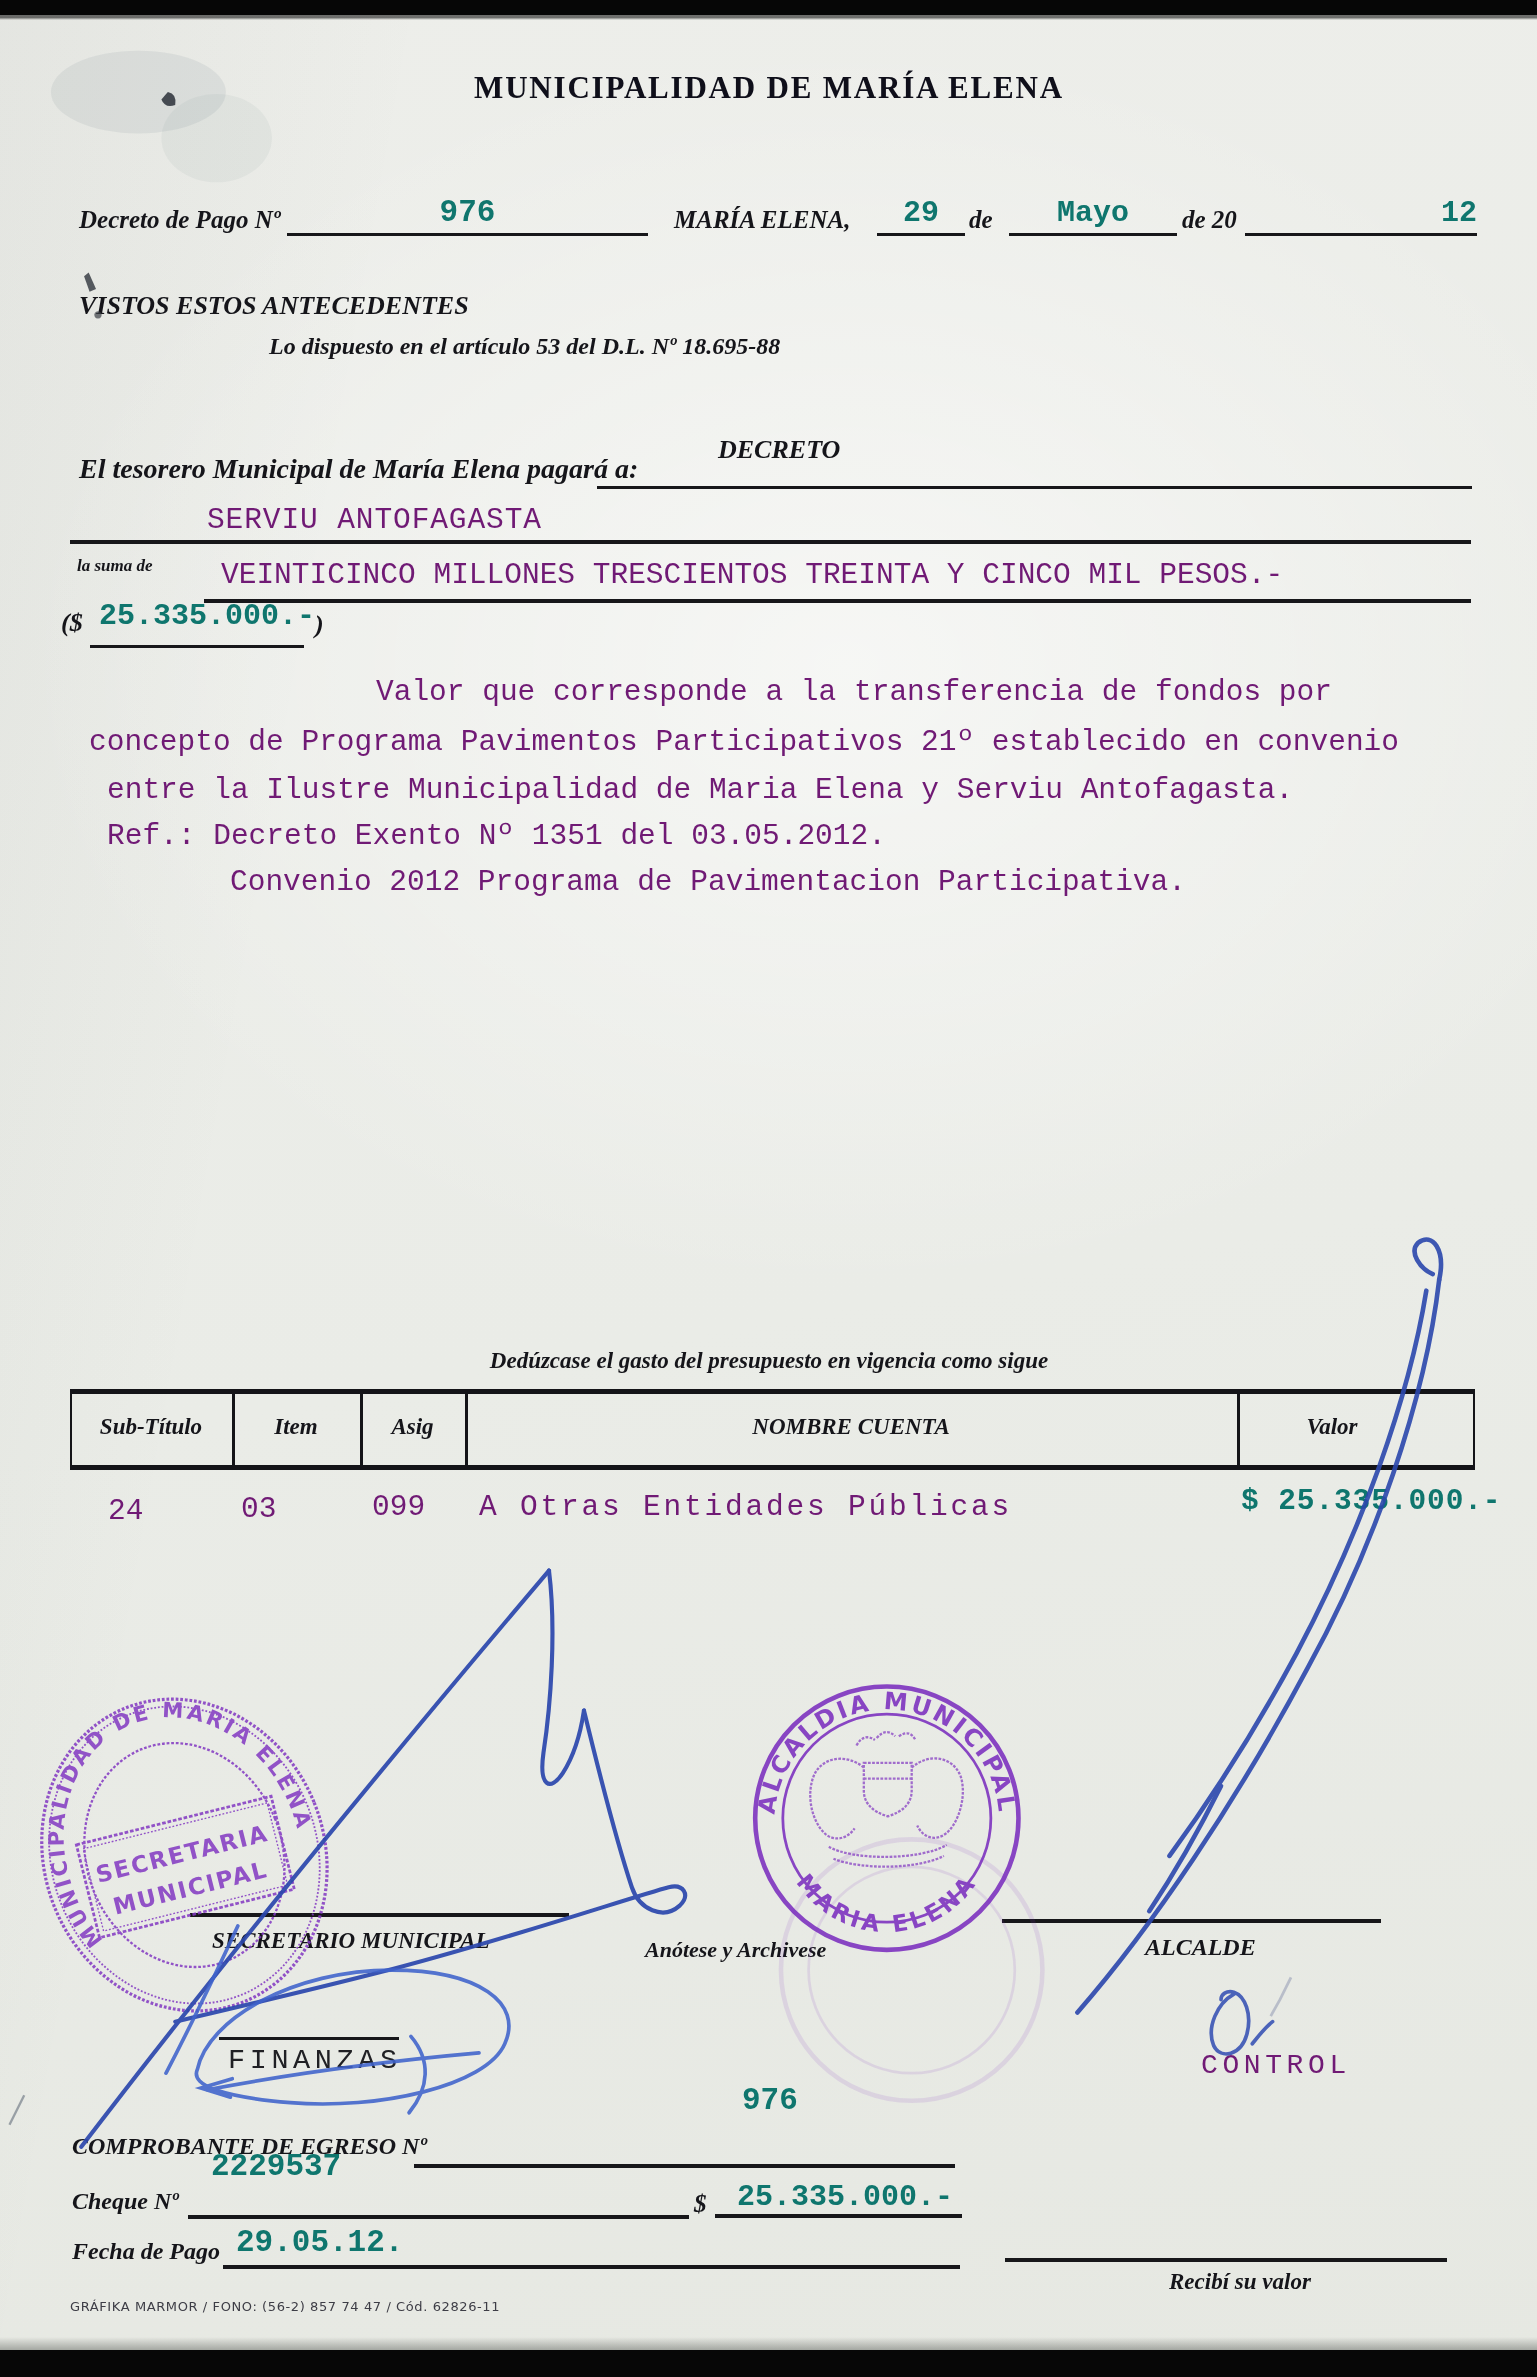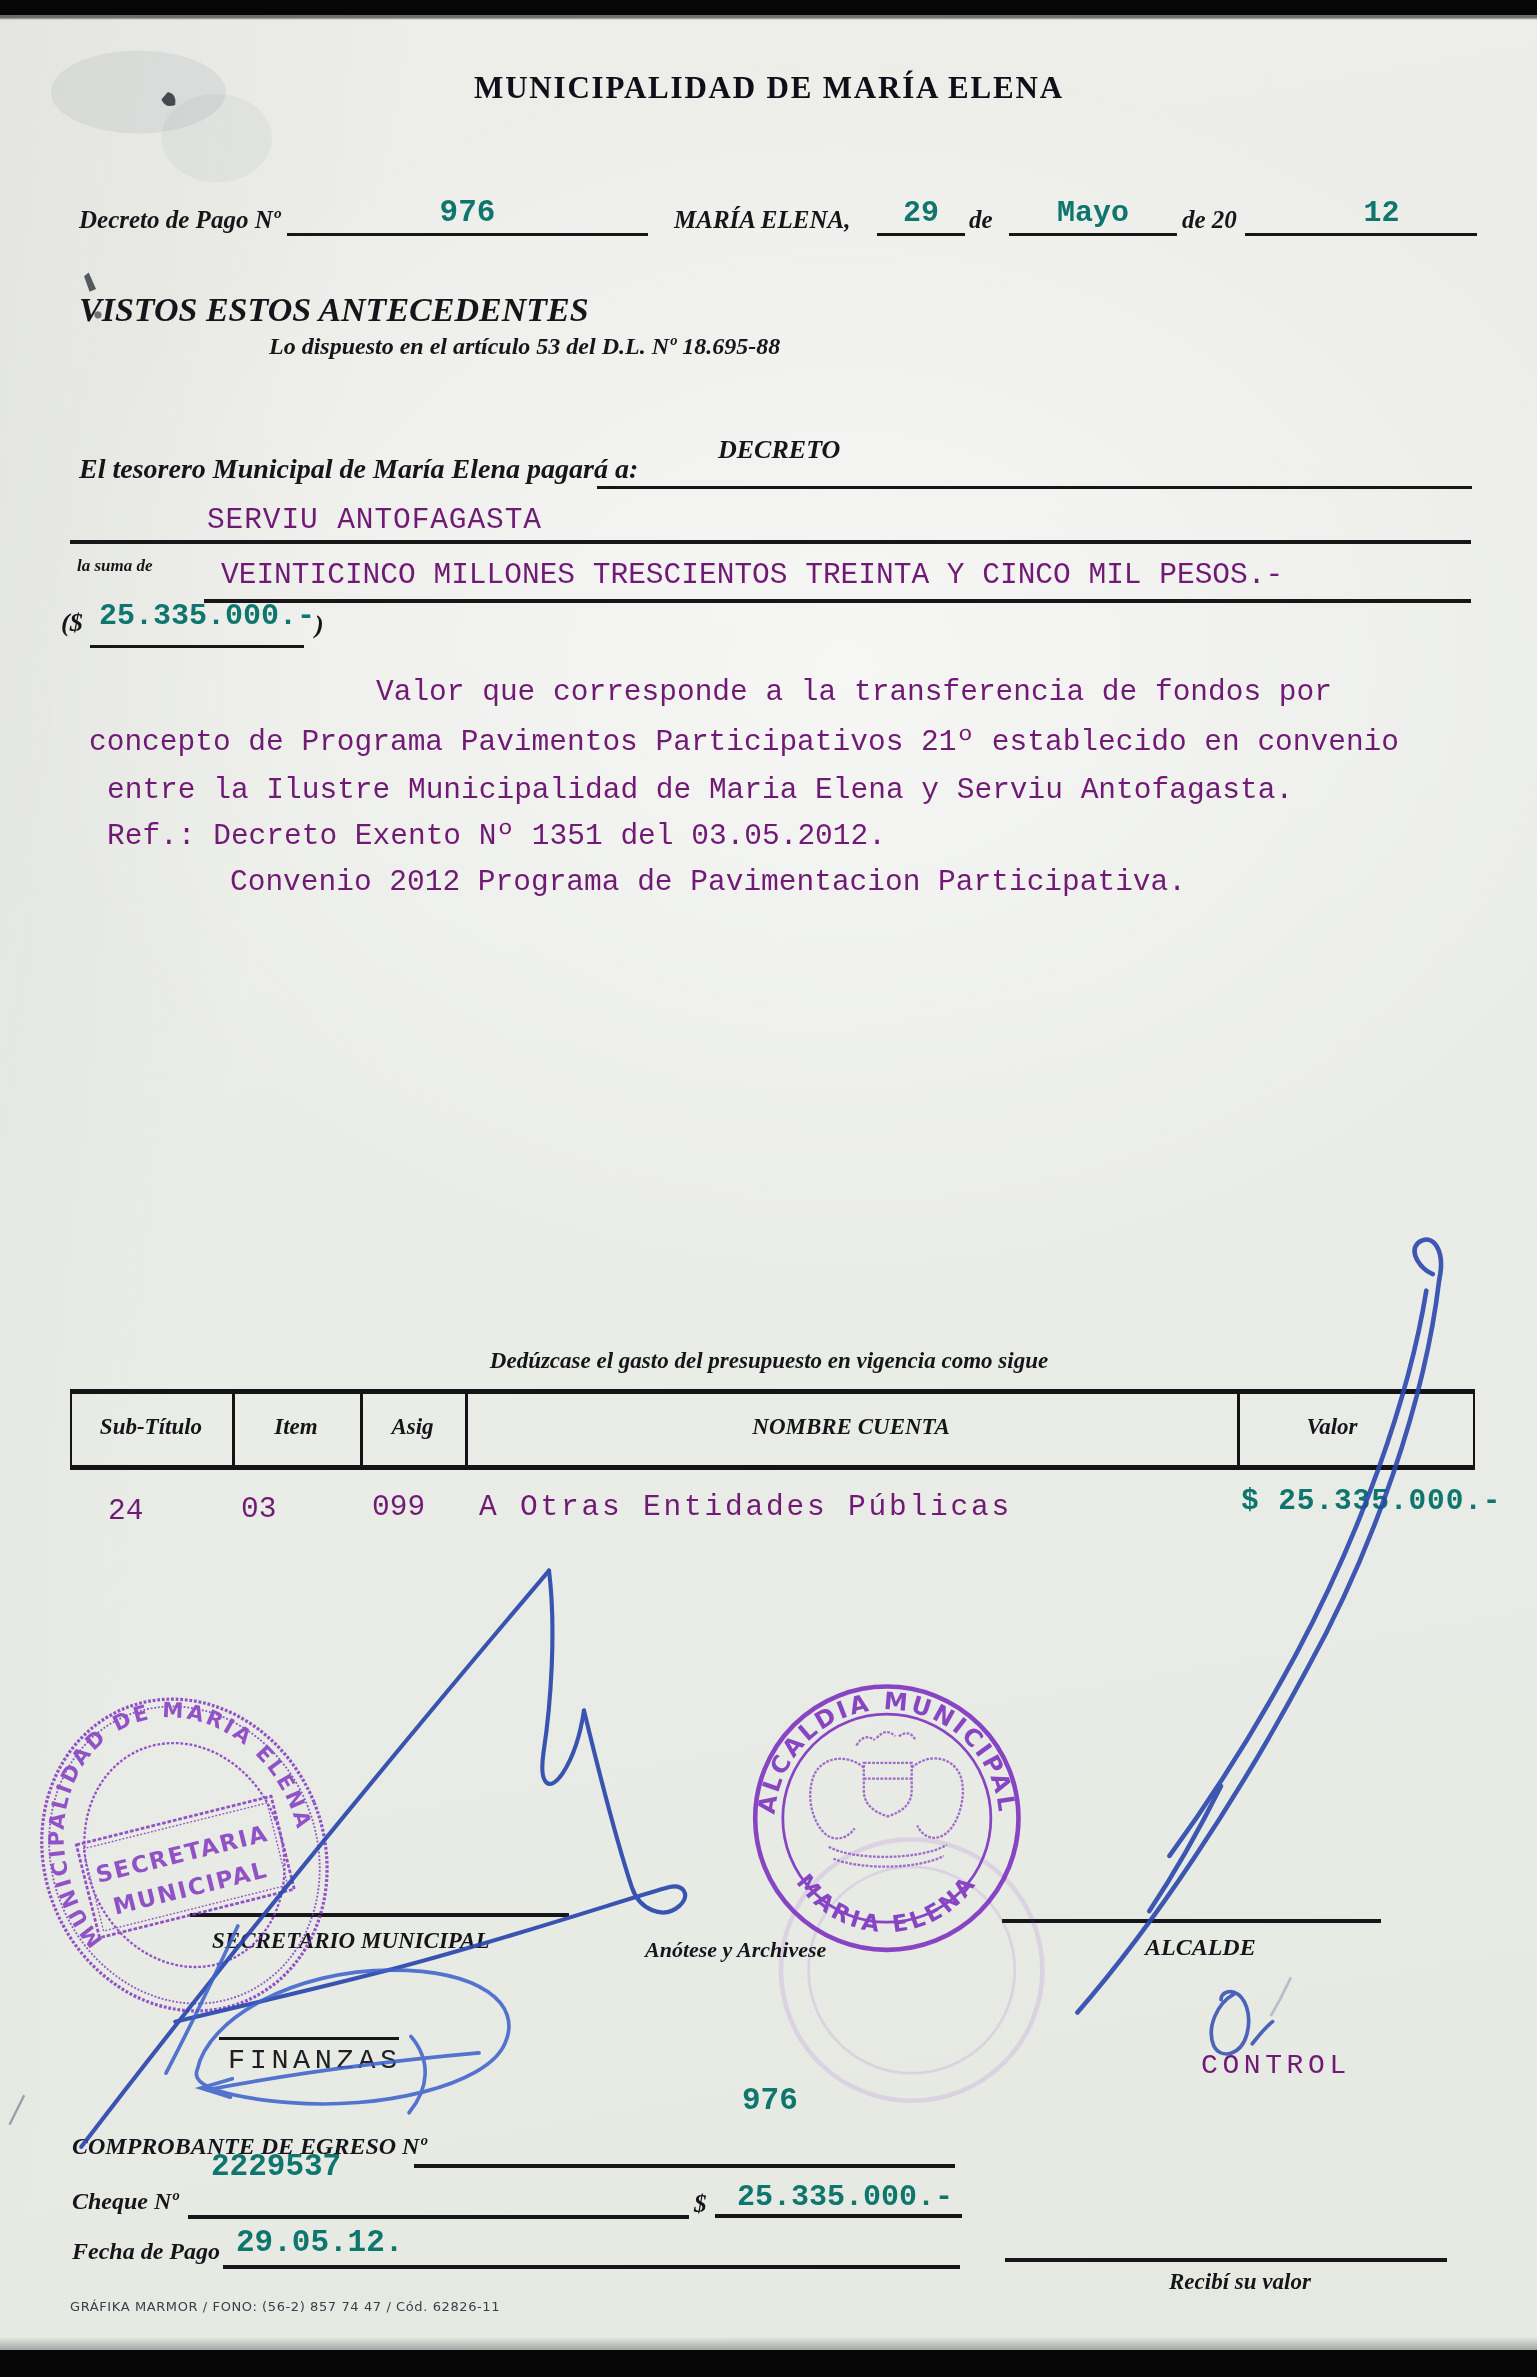--- a/index.html
+++ b/index.html
@@ -48,24 +48,24 @@
 <div class="frm" style="left:674px;top:206px;font-size:25px">MARÍA ELENA,</div>
 <div class="u" style="left:877px;top:195px;width:88px;height:41px">
   <span class="val tw twb" style="position:absolute;font-size:30px">29</span>
 </div>
 <div class="frm" style="left:969px;top:206px;font-size:25px">de</div>
 <div class="u" style="left:1009px;top:195px;width:168px;height:41px">
   <span class="val tw twb" style="position:absolute;font-size:30px">Mayo</span>
 </div>
 <div class="frm" style="left:1182px;top:206px;font-size:25px">de 20</div>
 <div class="u" style="left:1245px;top:195px;width:232px;height:41px">
-  <span class="val tw twb" style="position:absolute;font-size:30px;text-align:center;padding-left:41px">12</span>
-</div>
-
-<div class="frm" style="left:79px;top:291px;font-size:34px">VISTOS ESTOS ANTECEDENTES</div>
+  <span class="val tw twb" style="position:absolute;font-size:30px;text-align:right;padding-left:41px">12</span>
+</div>
+
+<div class="frm" style="left:79px;top:291px;font-size:26px">VISTOS ESTOS ANTECEDENTES</div>
 <div class="frm" style="left:269px;top:333px;font-size:24px">Lo dispuesto en el artículo 53 del D.L. Nº 18.695-88</div>
 <div class="frm" style="left:718px;top:435px;font-size:26px">DECRETO</div>
 
 <div class="frm" style="left:79px;top:453px;font-size:28px">El tesorero Municipal de María Elena pagará a:</div>
 <div class="line" style="left:597px;top:486px;width:875px;height:2.8px"></div>
 
 <div class="tw" style="left:207px;top:503px;letter-spacing:0.9px">SERVIU ANTOFAGASTA</div>
 <div class="line" style="left:70px;top:540px;width:1401px"></div>
 
 <div class="frm" style="left:77px;top:556px;font-size:17px">la suma de</div>

